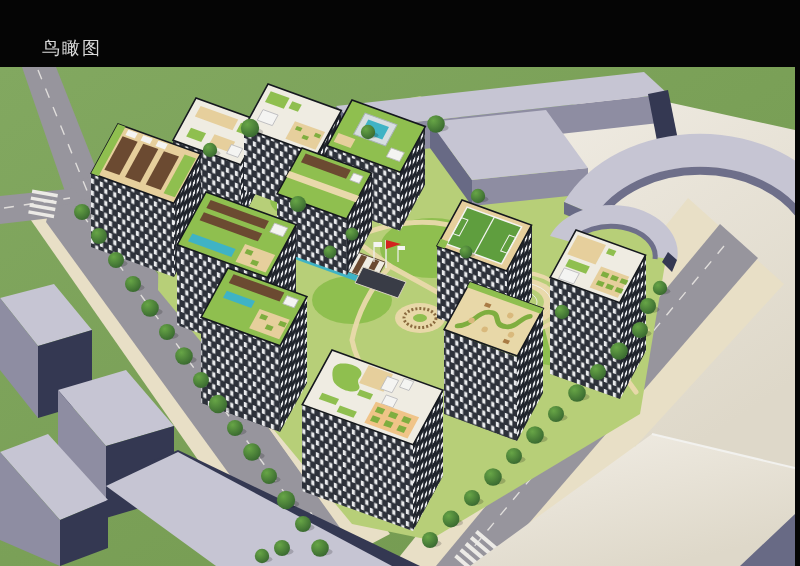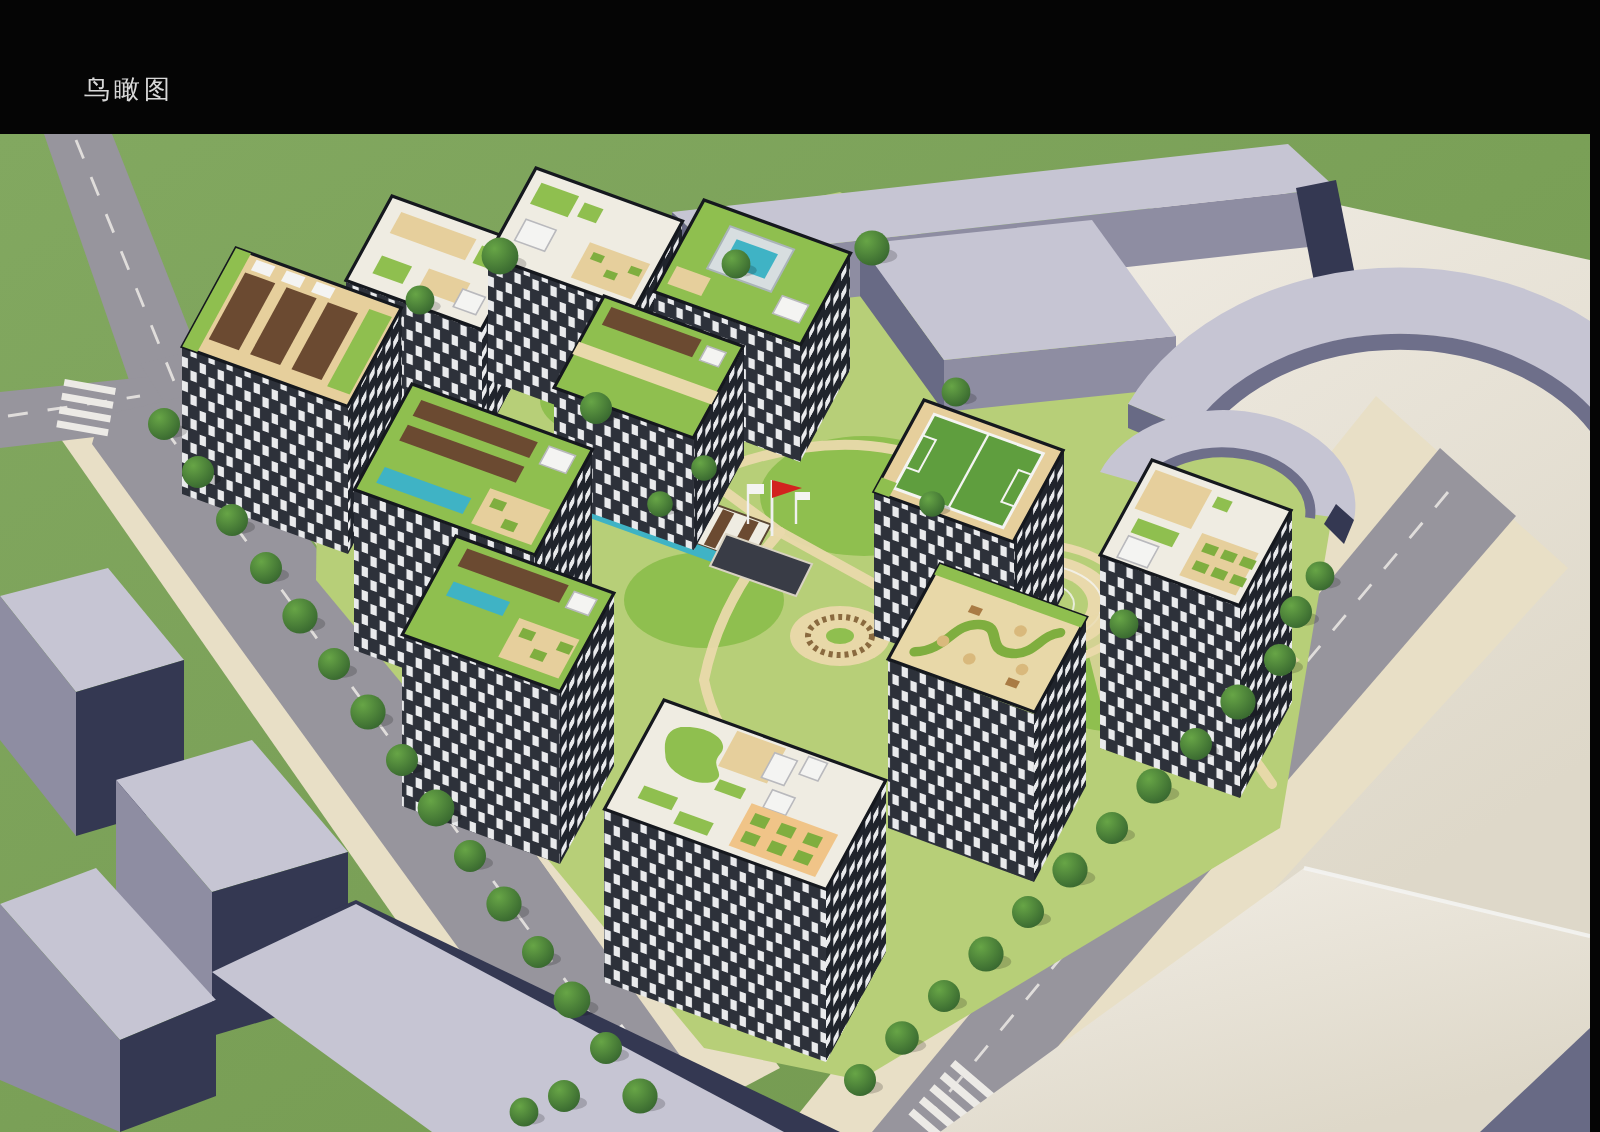--- a/index.html
+++ b/index.html
@@ -1,20 +1,20 @@
 <!DOCTYPE html>
 <html style="--background: #050505; --title-color: #d8d8d8; --grass: #82a860; --grass-deep: #72984e; --road: #97959d; --road-line: #eceae6; --sidewalk: #e8dfc6; --courtyard: #b7cf78; --lawn: #8fbf4f; --path-tan: #e9d9ab; --facade-dark: #2d313a; --facade-darker: #20242c; --facade-window: #e9eaec; --parapet: #15181e; --roof-white: #efece2; --roof-tan: #e6cf9c; --roof-sand: #e8d8a8; --pergola: #6b4a31; --pool: #3fb3c5; --field: #5f9e3e; --terrace: #f0c488; --planter: #7fae3f; --tree-core: #67a546; --tree-edge: #2f5c2b; --context-top: #c6c5d3; --context-front: #8e8da2; --context-side: #686a85; --context-dark: #343852; --plaza: #f2eee6; --plaza-shade: #ded8c9; --flag-red: #d2231f; --white: #f4f4f2;"><head>
 <meta charset="utf-8">
 <style>
   html,body{margin:0;padding:0;background:#000;}
   .stage{position:relative;width:800px;height:566px;background:var(--background,#050505);overflow:hidden;
          font-family:"Liberation Sans","DejaVu Sans",sans-serif;}
   .stage svg{position:absolute;left:0;top:0;}
   .page-title{position:absolute;left:42px;top:36px;color:var(--title-color,#d8d8d8);
-              font-family:"Liberation Serif","DejaVu Serif",serif;font-size:13px;letter-spacing:2px;}
+              font-family:"Liberation Serif","DejaVu Serif",serif;font-size:18px;letter-spacing:2px;}
   
   .f-road{fill:var(--road)} .f-roadline{fill:var(--road-line)}
   .f-sidewalk{fill:var(--sidewalk)} .f-courtyard{fill:var(--courtyard)}
   .f-lawn{fill:var(--lawn)} .f-tan{fill:var(--roof-tan)} .f-sand{fill:var(--roof-sand)}
   .f-roofwhite{fill:var(--roof-white)} .f-white{fill:var(--white)}
   .f-pergola{fill:var(--pergola)} .f-pool{fill:var(--pool)} .f-field{fill:var(--field)}
   .f-terrace{fill:var(--terrace)} .f-planter{fill:var(--planter)}
   .f-ctop{fill:var(--context-top)} .f-cfront{fill:var(--context-front)}
   .f-cside{fill:var(--context-side)} .f-cdark{fill:var(--context-dark)}
   .f-flag{fill:var(--flag-red)} .f-black{fill:var(--background)}

